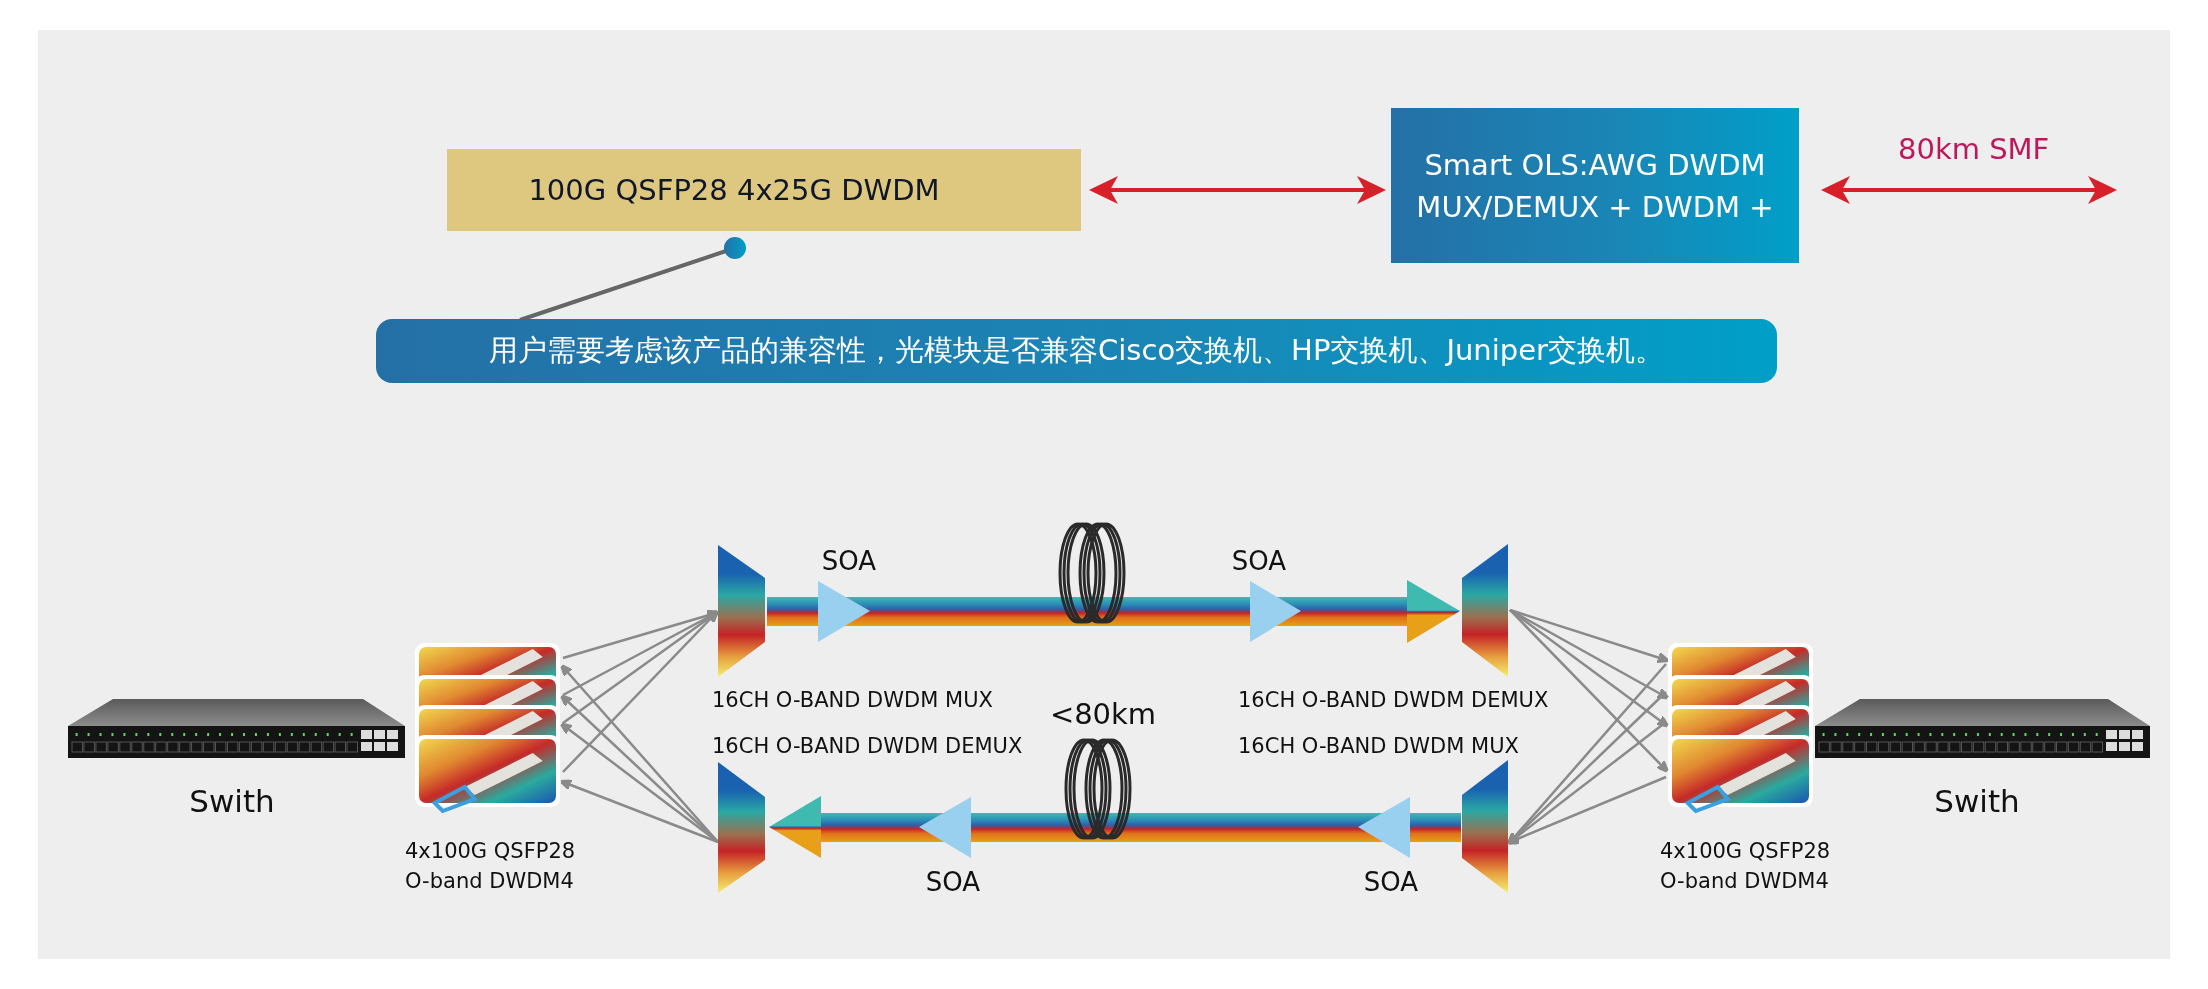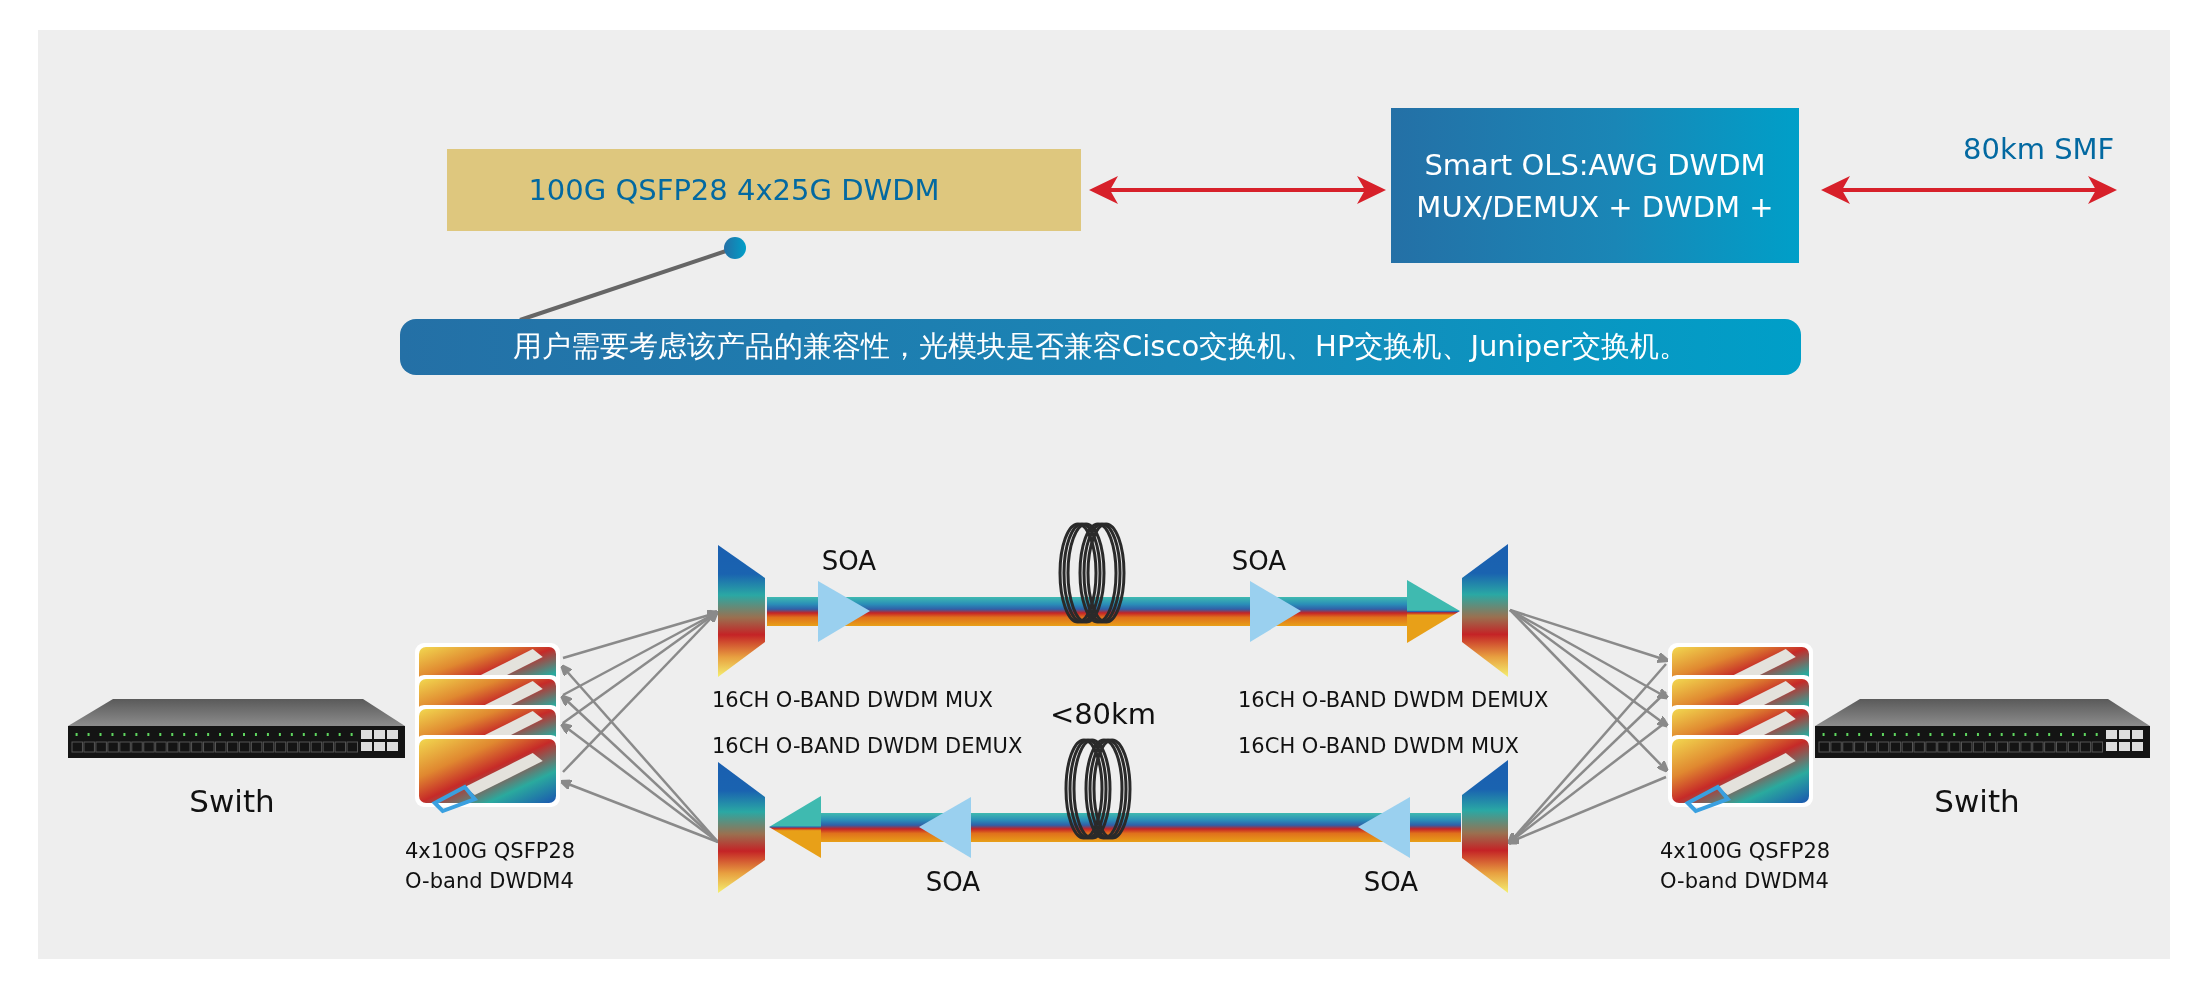--- a/index.html
+++ b/index.html
@@ -3,24 +3,24 @@
 <meta charset="utf-8">
 <style>
   html, body { margin:0; padding:0; background:#ffffff; }
   body { width:2208px; height:989px; position:relative; overflow:hidden;
          font-family:"DejaVu Sans", "Liberation Sans", sans-serif; }
   #stage { position:absolute; left:0; top:0; width:2208px; height:989px; }
   .panel { position:absolute; left:38px; top:30px; width:2132px; height:929px; background:#eeeeee; }
   .box { position:absolute; display:flex; align-items:center; justify-content:center; text-align:center; box-sizing:border-box; }
   .blue-grad { background:linear-gradient(90deg,#2470a6 0%,#1a86b6 55%,#009fc8 100%); color:#ffffff; }
   #switch-port-box { left:99px; top:108px; width:374px; height:155px; font-size:29px; line-height:40px; }
-  #module-box { left:447px; top:149px; width:634px; height:82px; background:#dec77e; color:#0369a1; font-size:29px; padding-right:60px; }
+  #module-box { left:447px; top:149px; width:634px; height:82px; background:#dec77e; color:#0f172a; font-size:29px; padding-right:60px; }
   #ols-box { left:1391px; top:108px; width:408px; height:155px; font-size:29px; line-height:42px; }
-  #smf-label { position:absolute; left:1963px; top:132px; font-size:29px; color:#0369a1; }
-  #callout { left:400px; top:319px; width:1401px; height:56px; border-radius:16px; font-size:29px; }
+  #smf-label { position:absolute; left:1898px; top:132px; font-size:29px; color:#be185d; }
+  #callout { left:376px; top:319px; width:1401px; height:64px; border-radius:16px; font-size:29px; }
   svg text { font-family:"DejaVu Sans", "Liberation Sans", sans-serif; }
 </style>
 </head>
 <body>
 
 <div id="stage">
   <div class="panel"></div>
 
   <div id="module-box" class="box">
     <span>100G QSFP28 4x25G DWDM</span>

